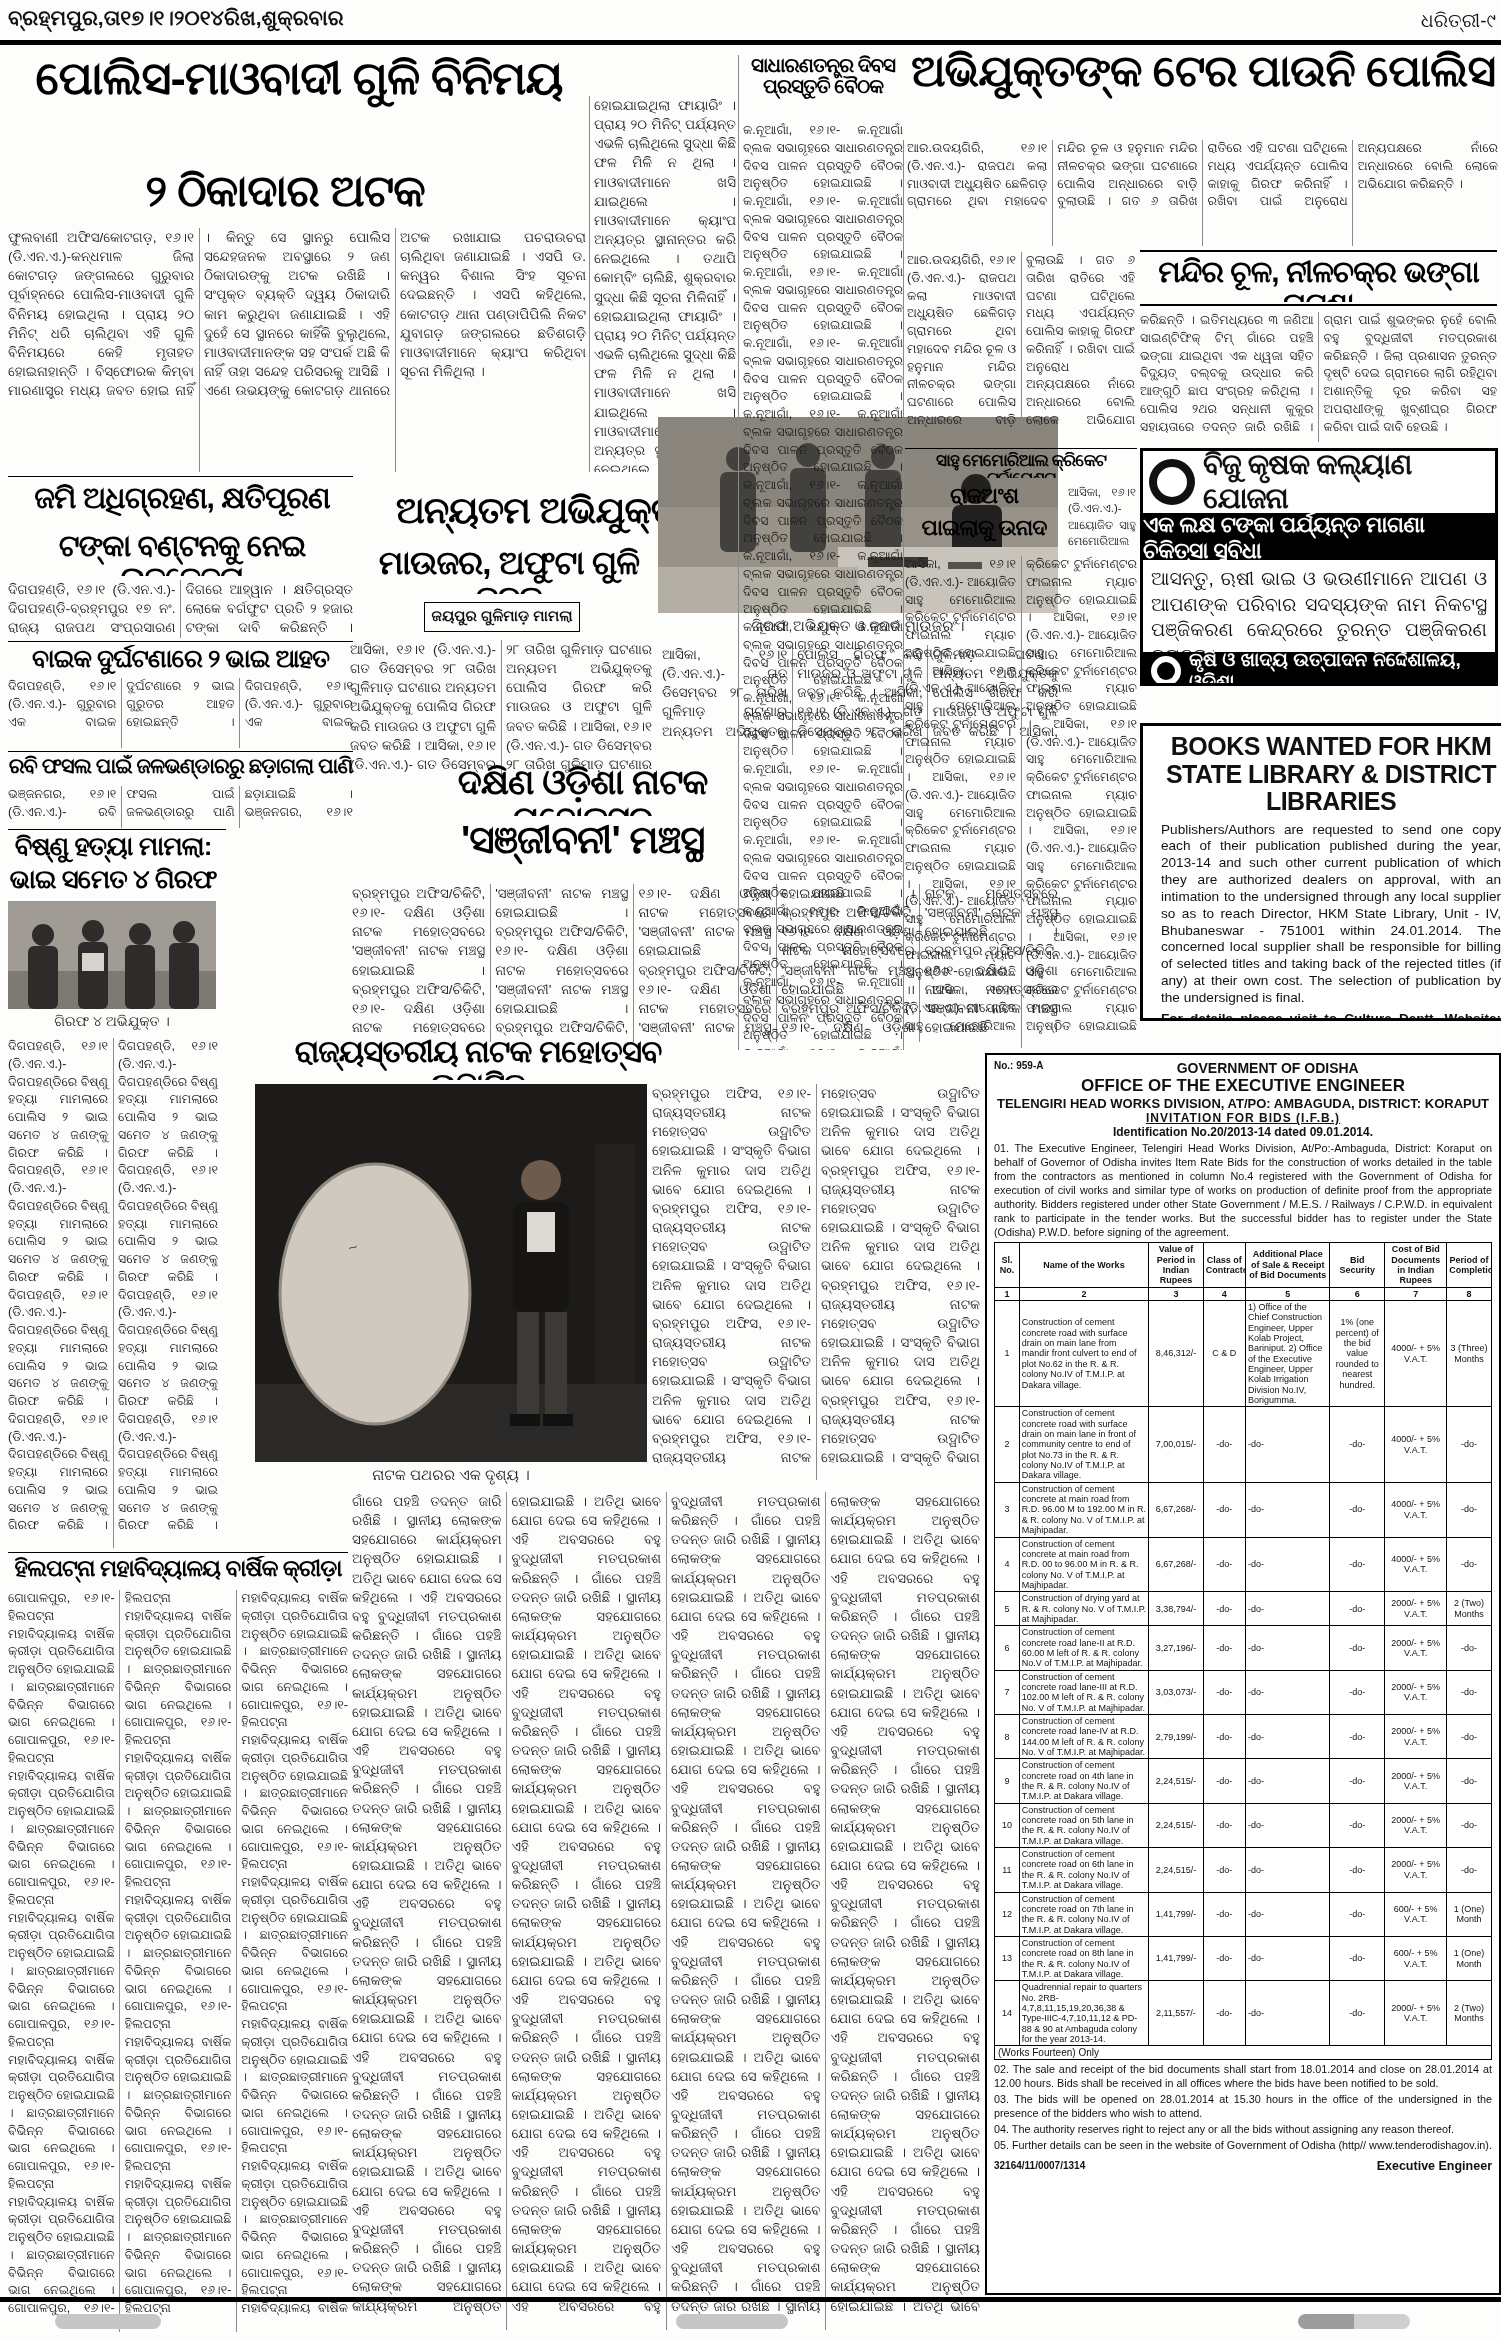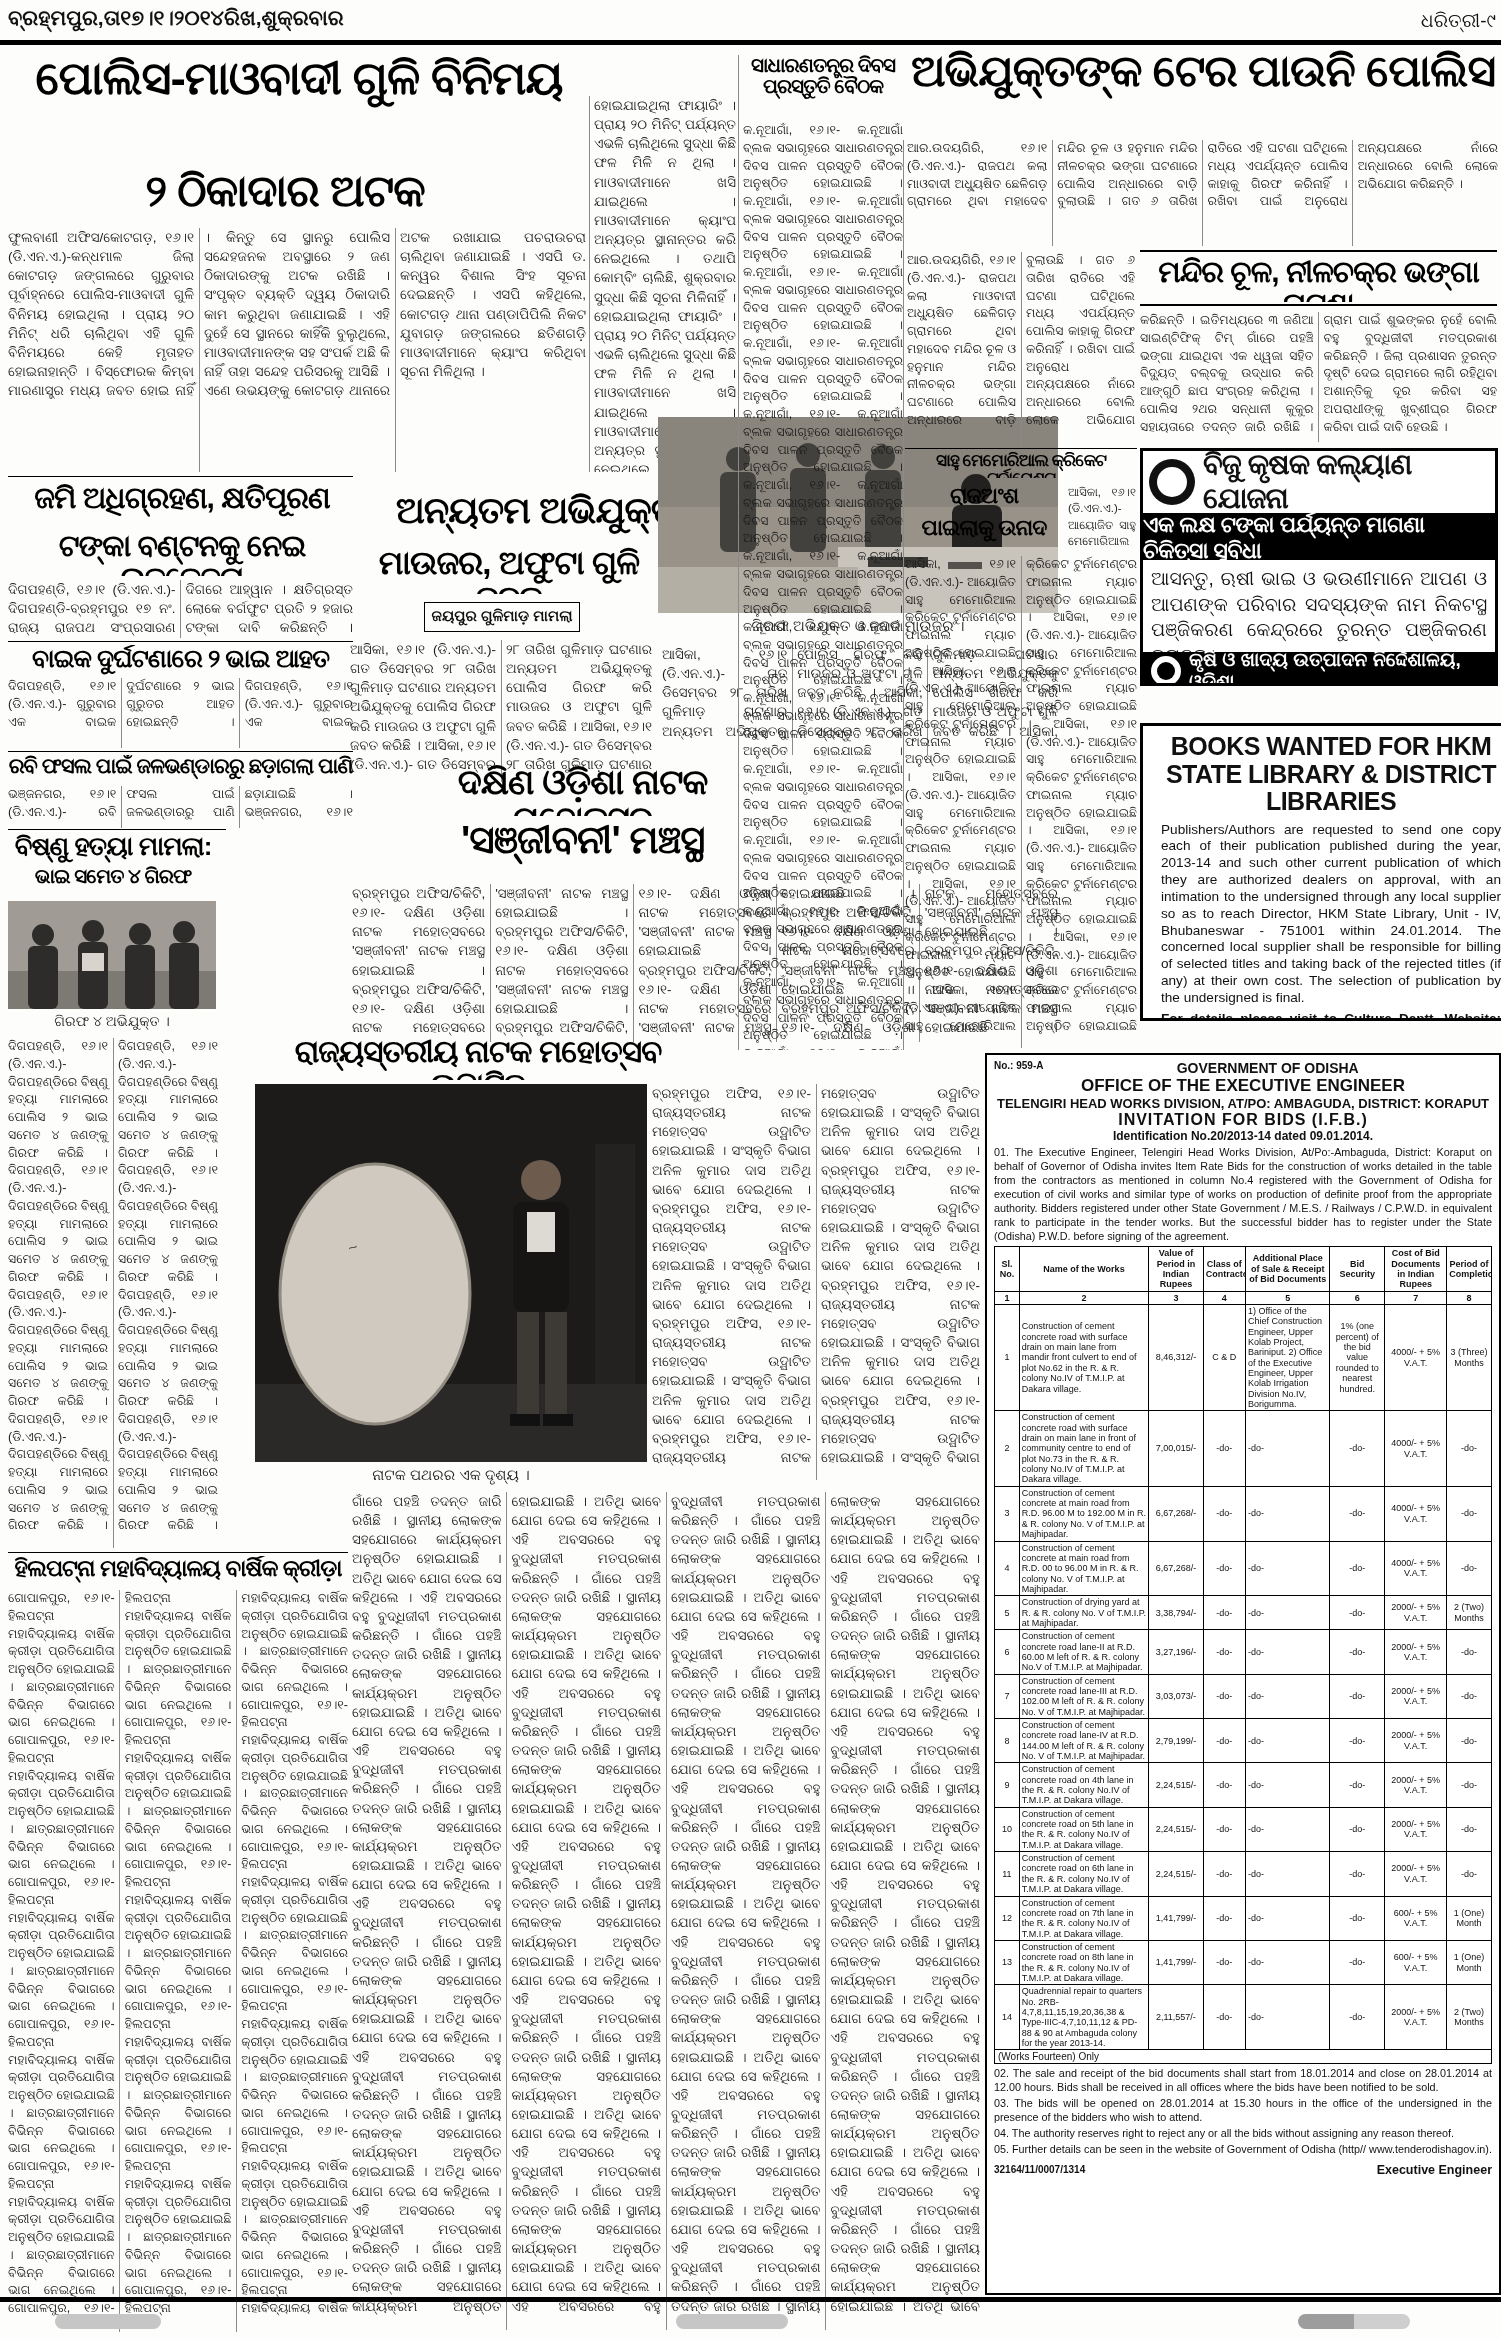--- a/index.html
+++ b/index.html
@@ -62,21 +62,21 @@
 <div class="abs rule" style="left:8px;top:641px;width:345px;height:1px;"></div>
 <div class="abs hl" style="left:8px;top:645px;width:345px;height:30px;font-size:25px;">ବାଇକ ଦୁର୍ଘଟଣାରେ ୨ ଭାଇ ଆହତ</div>
 <div class="abs odia cols3" style="left:8px;top:678px;width:345px;height:70px;font-size:12.5px;">ଦିଗପହଣ୍ଡି, ୧୬।୧ (ଡି.ଏନ.ଏ.)- ଗୁରୁବାର ଏକ ବାଇକ ଦୁର୍ଘଟଣାରେ ୨ ଭାଇ ଗୁରୁତର ଆହତ ହୋଇଛନ୍ତି । ଦିଗପହଣ୍ଡି, ୧୬।୧ (ଡି.ଏନ.ଏ.)- ଗୁରୁବାର ଏକ ବାଇକ ଦୁର୍ଘଟଣାରେ ୨ ଭାଇ ଗୁରୁତର ଆହତ ହୋଇଛନ୍ତି । ଦିଗପହଣ୍ଡି, ୧୬।୧ (ଡି.ଏନ.ଏ.)- ଗୁରୁବାର ଏକ ବାଇକ ଦୁର୍ଘଟଣାରେ ୨ ଭାଇ ଗୁରୁତର ଆହତ ହୋଇଛନ୍ତି ।</div>
 
 <div class="abs rule" style="left:8px;top:751px;width:345px;height:1px;"></div>
 <div class="abs hl" style="left:8px;top:755px;width:345px;height:28px;font-size:21px;">ରବି ଫସଲ ପାଇଁ ଜଳଭଣ୍ଡାରରୁ ଛଡ଼ାଗଲା ପାଣି</div>
 <div class="abs odia cols3" style="left:8px;top:786px;width:345px;height:42px;font-size:12.5px;">ଭଞ୍ଜନଗର, ୧୬।୧ (ଡି.ଏନ.ଏ.)- ରବି ଫସଲ ପାଇଁ ଜଳଭଣ୍ଡାରରୁ ପାଣି ଛଡ଼ାଯାଇଛି । ଭଞ୍ଜନଗର, ୧୬।୧ (ଡି.ଏନ.ଏ.)- ରବି ଫସଲ ପାଇଁ ଜଳଭଣ୍ଡାରରୁ ପାଣି ଛଡ଼ାଯାଇଛି । ଭଞ୍ଜନଗର, ୧୬।୧ (ଡି.ଏନ.ଏ.)- ରବି ଫସଲ ପାଇଁ ଜଳଭଣ୍ଡାରରୁ ପାଣି ଛଡ଼ାଯାଇଛି ।</div>
 
 <div class="abs rule" style="left:8px;top:829px;width:218px;height:1px;"></div>
 <div class="abs hl" style="left:8px;top:833px;width:210px;height:32px;font-size:26px;">ବିଷ୍ଣୁ ହତ୍ୟା ମାମଲା: ୨</div>
-<div class="abs hl" style="left:8px;top:866px;width:210px;height:32px;font-size:20px;">ଭାଇ ସମେତ ୪ ଗିରଫ</div>
+<div class="abs hl" style="left:8px;top:866px;width:210px;height:32px;font-size:26px;">ଭାଇ ସମେତ ୪ ଗିରଫ</div>
 <div class="abs photo" style="left:8px;top:901px;width:208px;height:108px;">
   <svg width="208" height="108" xmlns="http://www.w3.org/2000/svg">
     <rect width="208" height="108" fill="#a09c95"></rect>
     <rect y="70" width="208" height="38" fill="#7d7a74"></rect>
     <g fill="#2e2c2a">
       <circle cx="35" cy="34" r="11"></circle>
         <rect x="20" y="45" width="30" height="63" rx="6"></rect>
       <circle cx="85" cy="30" r="11"></circle>
         <rect x="70" y="41" width="30" height="67" rx="6"></rect>
       <circle cx="132" cy="33" r="11"></circle>
@@ -195,21 +195,21 @@
   <p>Publishers/Authors are requested to send one copy each of their publication published during the year, 2013-14 and such other current publication of which they are authorized dealers on approval, with an intimation to the undersigned through any local supplier so as to reach Director, HKM State Library, Unit - IV, Bhubaneswar - 751001 within 24.01.2014. The concerned local supplier shall be responsible for billing of selected titles and taking back of the rejected titles (if any) at their own cost. The selection of publication by the undersigned is final.</p>
   <p style="margin-top:4px;font-weight:700;">For details please visit to Culture Deptt. Website: www.orissaculture.gov.in and www.hkmsl.gov.in.</p>
 
 </div>
 
 <div class="abs tender" style="left:985px;top:1053px;width:498px;height:1228px;">
   <div style="float:left;font-size:10px;font-weight:700;">No.: 959-A</div>
   <div class="c" style="font-size:14px;">GOVERNMENT OF ODISHA</div>
   <div class="c" style="font-size:17px;">OFFICE OF THE EXECUTIVE ENGINEER</div>
   <div class="c" style="font-size:13px;">TELENGIRI HEAD WORKS DIVISION, AT/PO: AMBAGUDA, DISTRICT: KORAPUT</div>
-  <div class="c" style="font-size:16px;letter-spacing:1px;">INVITATION FOR BIDS (I.F.B.)</div>
+  <div class="c" style="font-size:12px;text-decoration:underline;letter-spacing:1px;">INVITATION FOR BIDS (I.F.B.)</div>
   <div class="c" style="font-size:12px;">Identification No.20/2013-14 dated 09.01.2014.</div>
   <div class="note">01.  The Executive Engineer, Telengiri Head Works Division, At/Po:-Ambaguda, District: Koraput on behalf of Governor of Odisha invites Item Rate Bids for the construction of works detailed in the table from the contractors as mentioned in column No.4 registered with the Government of Odisha for execution of civil works and similar type of works on production of definite proof from the appropriate authority. Bidders registered under other State Government / M.E.S. / Railways / C.P.W.D. in equivalent rank to participate in the tender works. But the successful bidder has to register under the State (Odisha) P.W.D. before signing of the agreement.</div>
   <table>
     <colgroup>
       <col style="width:5%">
         <col style="width:26%">
         <col style="width:11%">
         <col style="width:8.5%">
       <col style="width:17%">
         <col style="width:11%">

